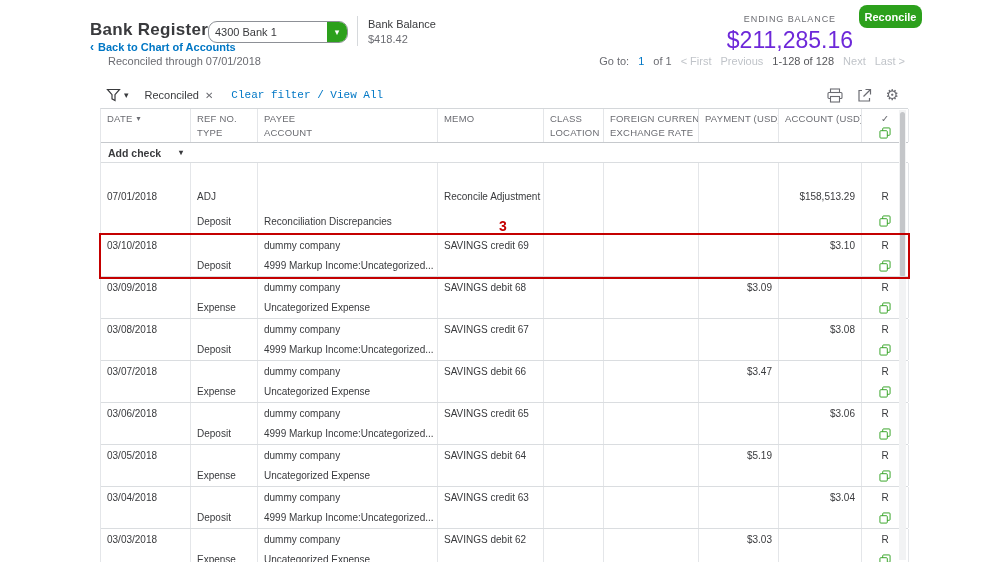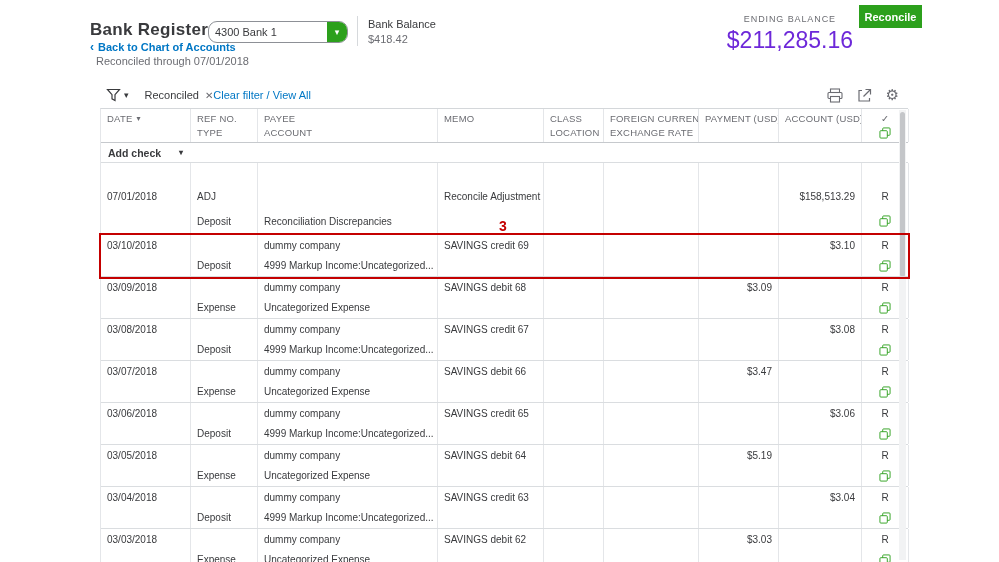--- a/index.html
+++ b/index.html
@@ -13,36 +13,36 @@
   .account-dropdown { position:absolute; left:208px; top:21px; width:140px; height:22px; border:1px solid #8d9096; border-radius:9px; display:flex; overflow:hidden; background:#fff; }
   .account-dropdown .value { flex:1; font-size:11px; padding:4px 6px; white-space:nowrap; }
   .account-dropdown .dd-btn { width:20px; background:#2ca01c; color:#fff; display:flex; align-items:center; justify-content:center; font-size:9px; cursor:pointer; }
   .header-sep { position:absolute; left:357px; top:16px; width:1px; height:30px; background:#d6d9dc; }
   .bank-balance { position:absolute; left:368px; top:18px; font-size:11px; }
   .bank-balance .bb-label { color:#393a3d; }
   .bank-balance .bb-value { color:#6b6c72; margin-top:3px; }
   .ending-balance { position:absolute; right:146px; top:14px; text-align:center; }
   .ending-balance .eb-label { font-size:9px; letter-spacing:0.9px; color:#6b6c72; }
   .ending-balance .eb-value { font-size:23px; color:#6d28d9; margin-top:3px; }
-  .reconcile-btn { position:absolute; left:859px; top:5px; width:63px; height:23px; background:#2ca01c; color:#fff; font-family:"Liberation Sans",sans-serif; font-size:11px; font-weight:bold; border:none; border-radius:0; cursor:pointer; }
+  .reconcile-btn { position:absolute; left:859px; top:5px; width:63px; height:23px; background:#2ca01c; color:#fff; font-family:"Liberation Sans",sans-serif; font-size:11px; font-weight:bold; border:none; border-radius:8px; cursor:pointer; }
 
   
-  .reconciled-through { position:absolute; left:96px; top:55px; font-size:11px; color:#6b6c72; }
+  .reconciled-through { position:absolute; left:108px; top:55px; font-size:11px; color:#6b6c72; }
   .pagination { position:absolute; right:94px; top:55px; font-size:11px; display:flex; gap:9px; align-items:center; color:#6b6c72; }
   .pg-page { color:#0077c5; cursor:pointer; }
   .pg-dim { color:#c0c4c9; cursor:default; }
   .pg-range { color:#55565a; }
 
   
   .toolbar-left { position:absolute; left:106px; top:87px; display:flex; align-items:center; font-size:11px; height:16px; }
   .funnel { display:inline-flex; align-items:center; cursor:pointer; }
   .tb-caret { font-size:9px; color:#393a3d; margin-left:3px; cursor:pointer; }
   .chip { margin-left:16px; color:#393a3d; }
   .chip-x { margin-left:6px; color:#6b6c72; font-size:10px; cursor:pointer; }
-  .clear-link { color:#0077c5; cursor:pointer; }
+  .clear-link { margin-left:18px; color:#0077c5; cursor:pointer;font-family:Liberation Mono, monospace; }
   .toolbar-right { position:absolute; right:100px; top:87px; display:flex; gap:14px; align-items:center; color:#6b6c72; height:16px; }
   .tb-icon { cursor:pointer; display:inline-flex; align-items:center; }
   .gear-glyph { font-size:15px; line-height:14px; color:#6b6c72; }
 
   
   .register-table { position:absolute; left:100px; top:108px; width:808px; border-top:1px solid #d4d7da; border-left:1px solid #e4e6e9; font-size:10px; }
   .t-line { display:flex; }
   .cell { border-right:1px solid #e4e6e9; padding:0 6px; display:flex; align-items:center; overflow:hidden; white-space:nowrap; flex:none; }
   .c1{width:90px} .c2{width:67px} .c3{width:180px} .c4{width:106px} .c5{width:60px} .c6{width:95px} .c7{width:80px} .c8{width:83px} .c9{width:47px}
   .num { justify-content:flex-end; }
@@ -91,20 +91,30 @@
     <div class="bb-label">Bank Balance</div>
     <div class="bb-value">$418.42</div>
   </div>
   <div class="ending-balance">
     <div class="eb-label">ENDING BALANCE</div>
     <div class="eb-value">$211,285.16</div>
   </div>
   <button class="reconcile-btn">Reconcile</button>
 
   <div class="reconciled-through">Reconciled through 07/01/2018</div>
+  <div class="pagination">
+    <span>Go to:</span>
+    <span class="pg-page">1</span>
+    <span>of 1</span>
+    <span class="pg-dim">&lt; First</span>
+    <span class="pg-dim">Previous</span>
+    <span class="pg-range">1-128 of 128</span>
+    <span class="pg-dim">Next</span>
+    <span class="pg-dim">Last &gt;</span>
+  </div>
 
   <div class="toolbar-left">
     <span class="funnel">
       <svg width="15" height="14" viewBox="0 0 15 14">
           <path d="M1.5 1.5h12l-4.5 5.2v5.8l-3-1.6V6.7z" fill="none" stroke="#393a3d" stroke-width="1.2"></path>
         </svg>
     </span>
     <span class="tb-caret">▾</span>
     <span class="chip">Reconciled</span>
     <span class="chip-x">✕</span>

